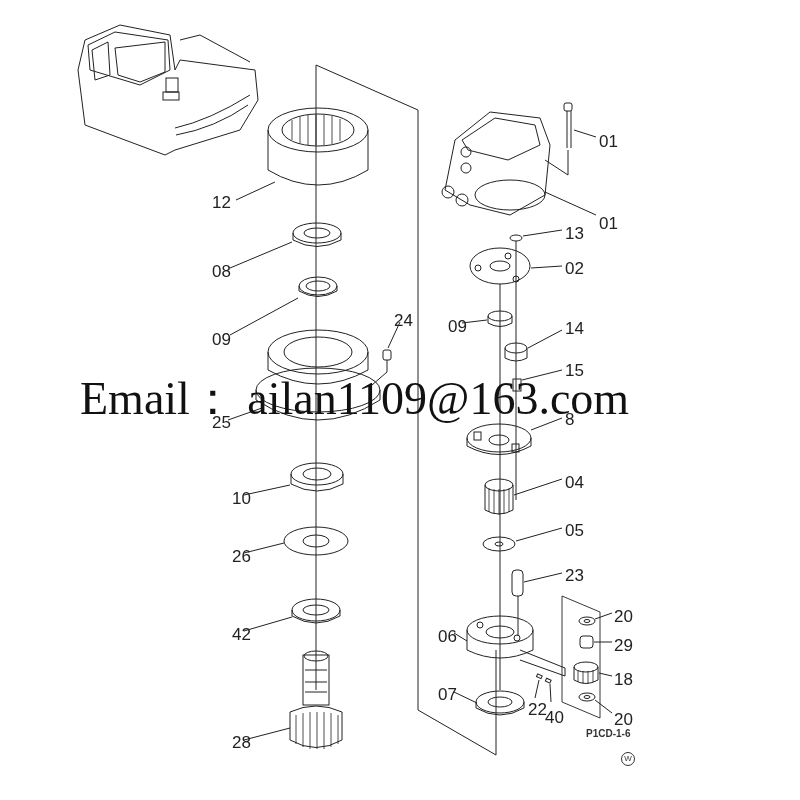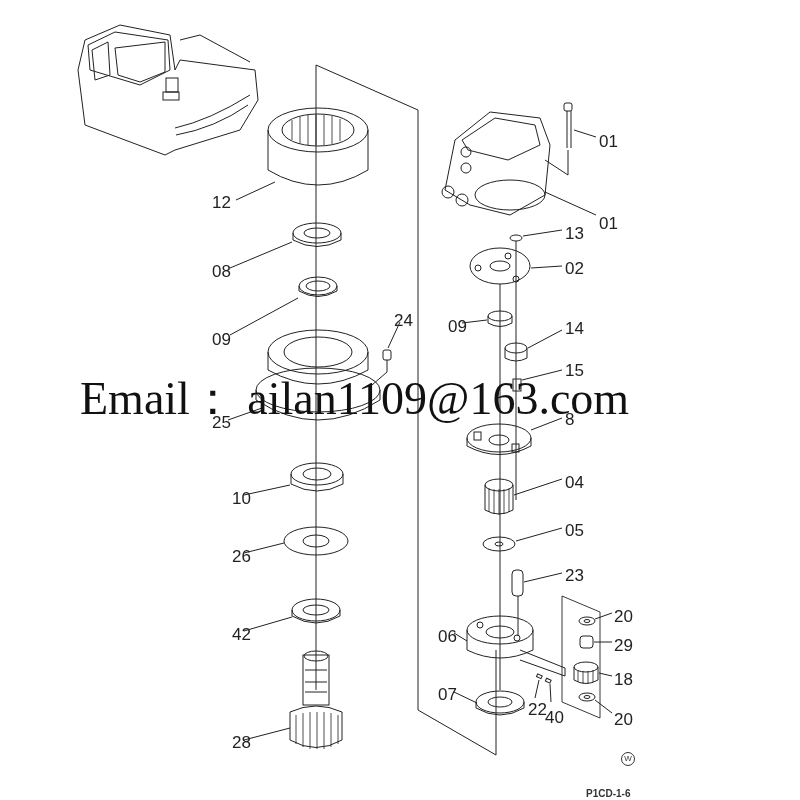--- a/index.html
+++ b/index.html
@@ -1,20 +1,20 @@
 <!DOCTYPE html>
 <html><head>
 <meta charset="utf-8">
 <style>
   html,body{margin:0;padding:0;background:#ffffff;}
   body{width:800px;height:800px;position:relative;overflow:hidden;font-family:"Liberation Sans",sans-serif;}
   #diagram{position:absolute;left:0;top:0;width:800px;height:800px;}
   .lbl{position:absolute;font-size:17px;color:#222;font-family:"Liberation Sans",sans-serif;line-height:1;}
   .watermark{position:absolute;left:80px;top:376px;font-size:46px;color:#111;font-family:Liberation Serif, serif;letter-spacing:0px;white-space:nowrap;line-height:1;}
-  .code{position:absolute;left:560px;top:788px;font-size:10px;font-weight:bold;color:#333;font-family:"Liberation Sans",sans-serif;padding-left:26px;}
+  .code{position:absolute;left:560px;top:728px;font-size:10px;font-weight:bold;color:#333;font-family:"Liberation Sans",sans-serif;padding-left:26px;}
   .wmark{position:absolute;left:621px;top:752px;width:12px;height:12px;border:1px solid #333;border-radius:50%;font-size:8px;text-align:center;line-height:12px;color:#333;}
 </style>
 </head>
 <body>
 
 <svg id="diagram" viewBox="0 0 800 800" xmlns="http://www.w3.org/2000/svg" fill="none" stroke="#222" stroke-width="1">
 
   <g>
     <path d="M78 70 L85 40 L120 25 L170 35 L175 70 L180 60 L255 70 L258 100 L240 130 L175 150 L165 155 L85 125 Z"></path>
     <path d="M88 45 L115 32 L168 40 L170 70 L140 85 L90 70 Z"></path>

